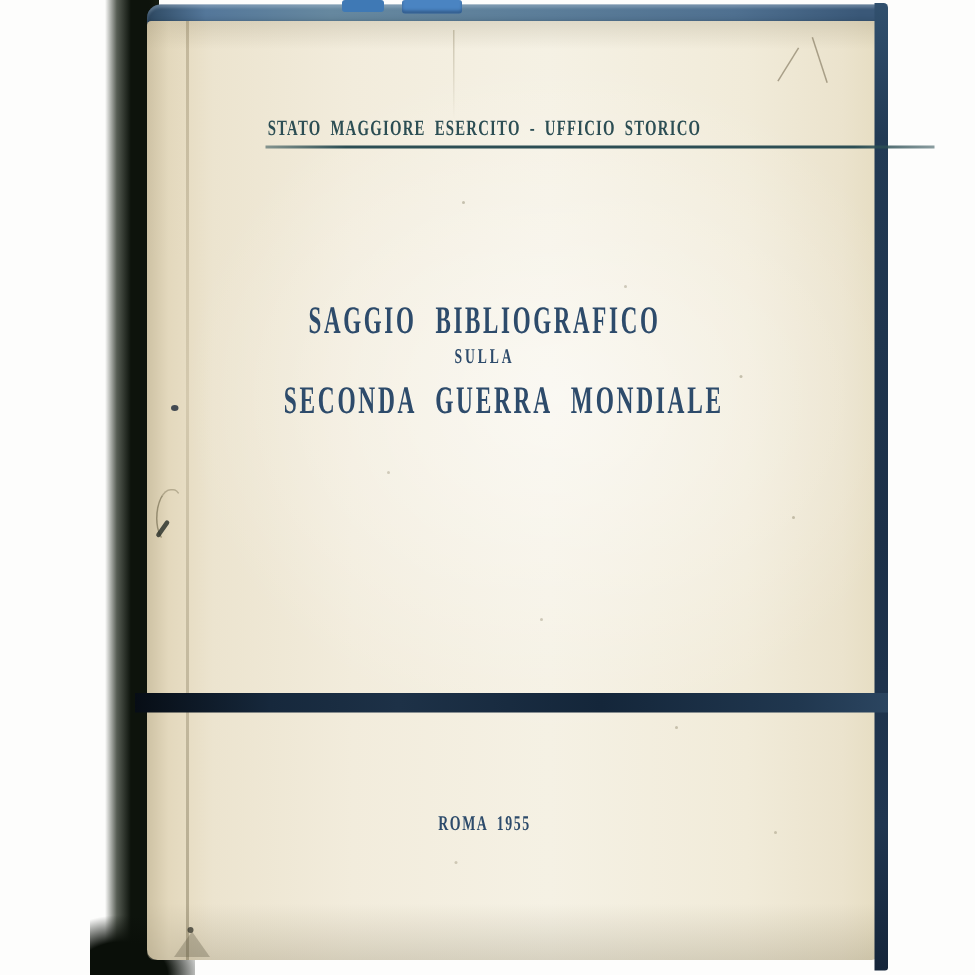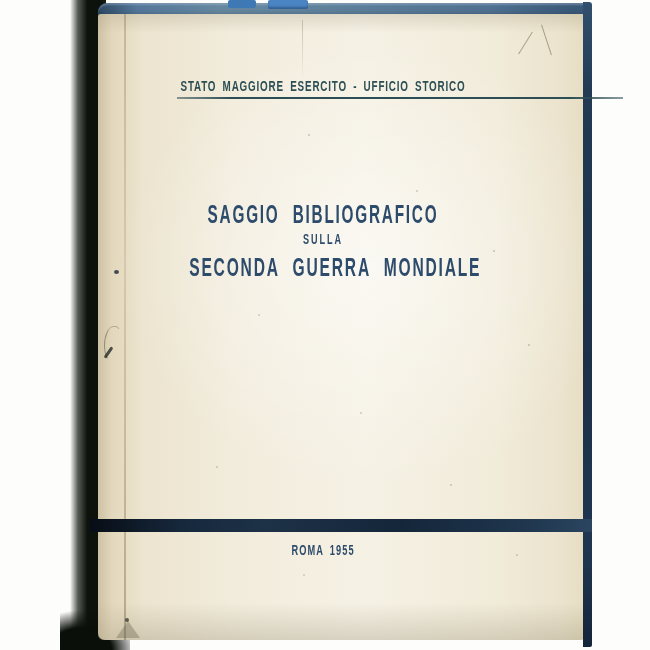--- a/index.html
+++ b/index.html
@@ -32,21 +32,21 @@
   .shadow-gap-bottom {
     position: absolute;
     left: 60px; bottom: 0;
     width: 70px; height: 40px;
     background: radial-gradient(80% 100% at 30% 100%, #0a0f09 55%, rgba(10,15,9,0) 100%);
   }
   
   .book {
     position: absolute;
     left: 96px; top: 0;
-    width: 496px; height: 532px;
+    width: 496px; height: 475px; font-family: Liberation Serif, serif;
   }
   .top-edge {
     position: absolute;
     left: 2px; top: 3px;
     width: 490px; height: 16px;
     border-radius: 9px 3px 0 0;
     background: linear-gradient(90deg,
       #2e4962 0%, #54779a 8%, #66889f 25%,
       #5b7d99 55%, #4f7090 80%, #3a5878 97%);
     box-shadow: inset 0 -4px 5px rgba(18,33,52,0.45), inset 0 2px 2px rgba(190,210,225,0.35);

